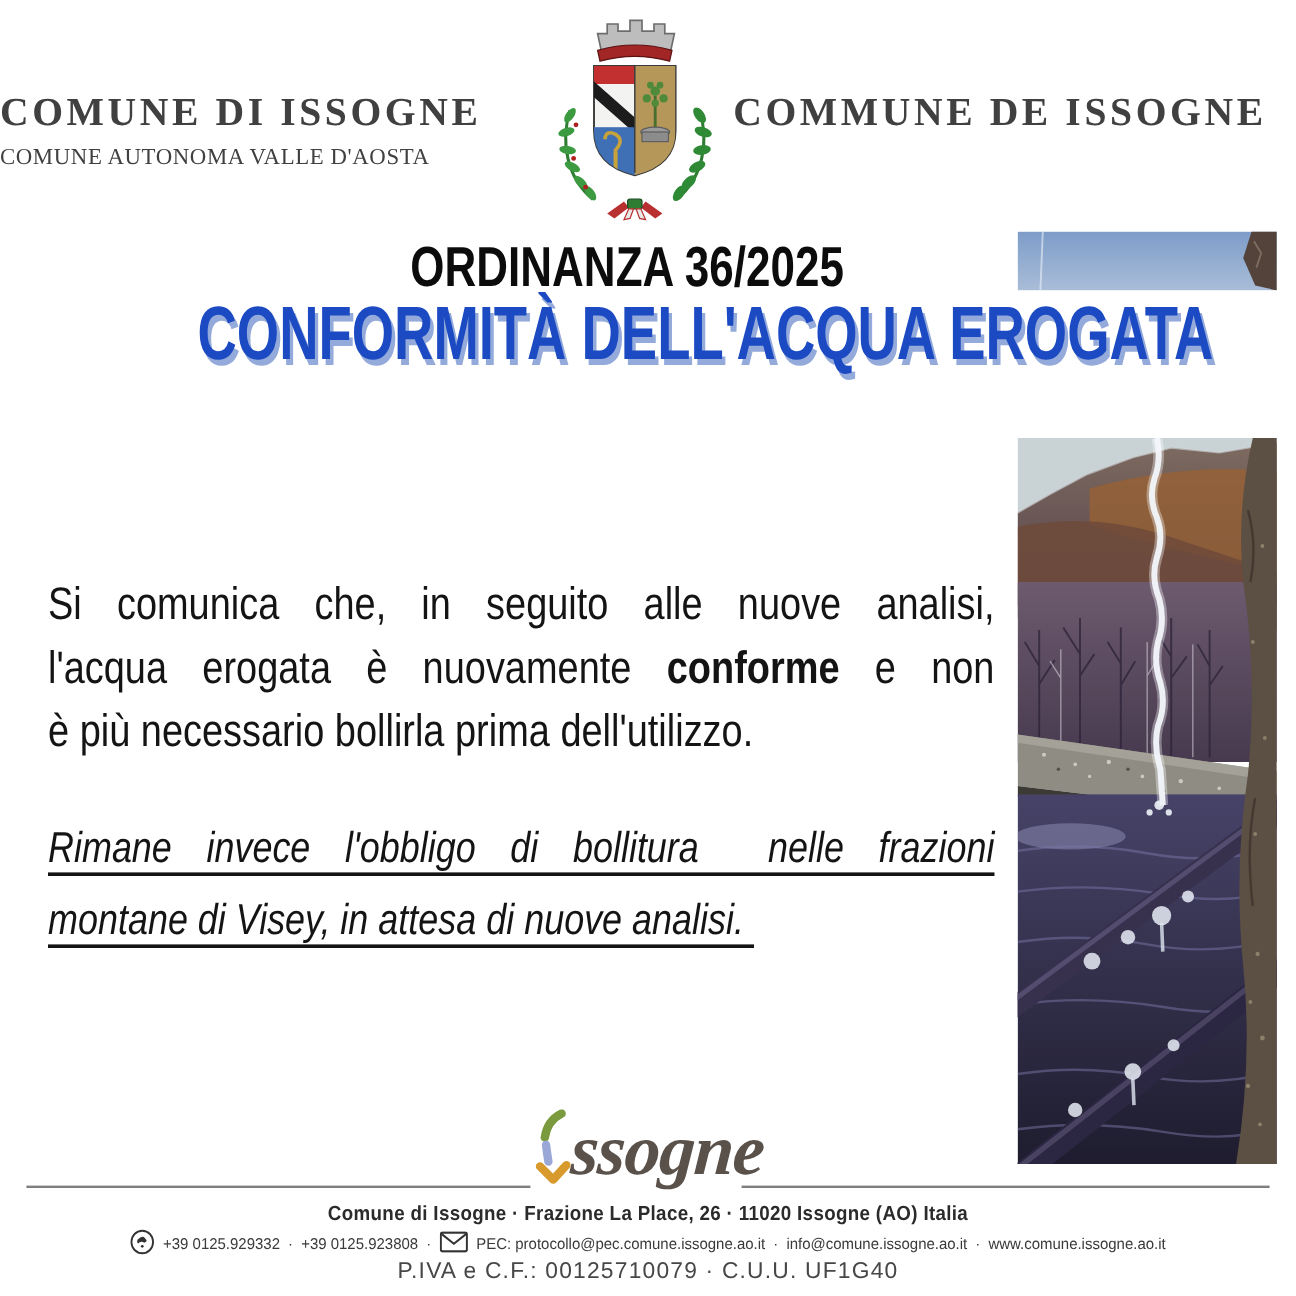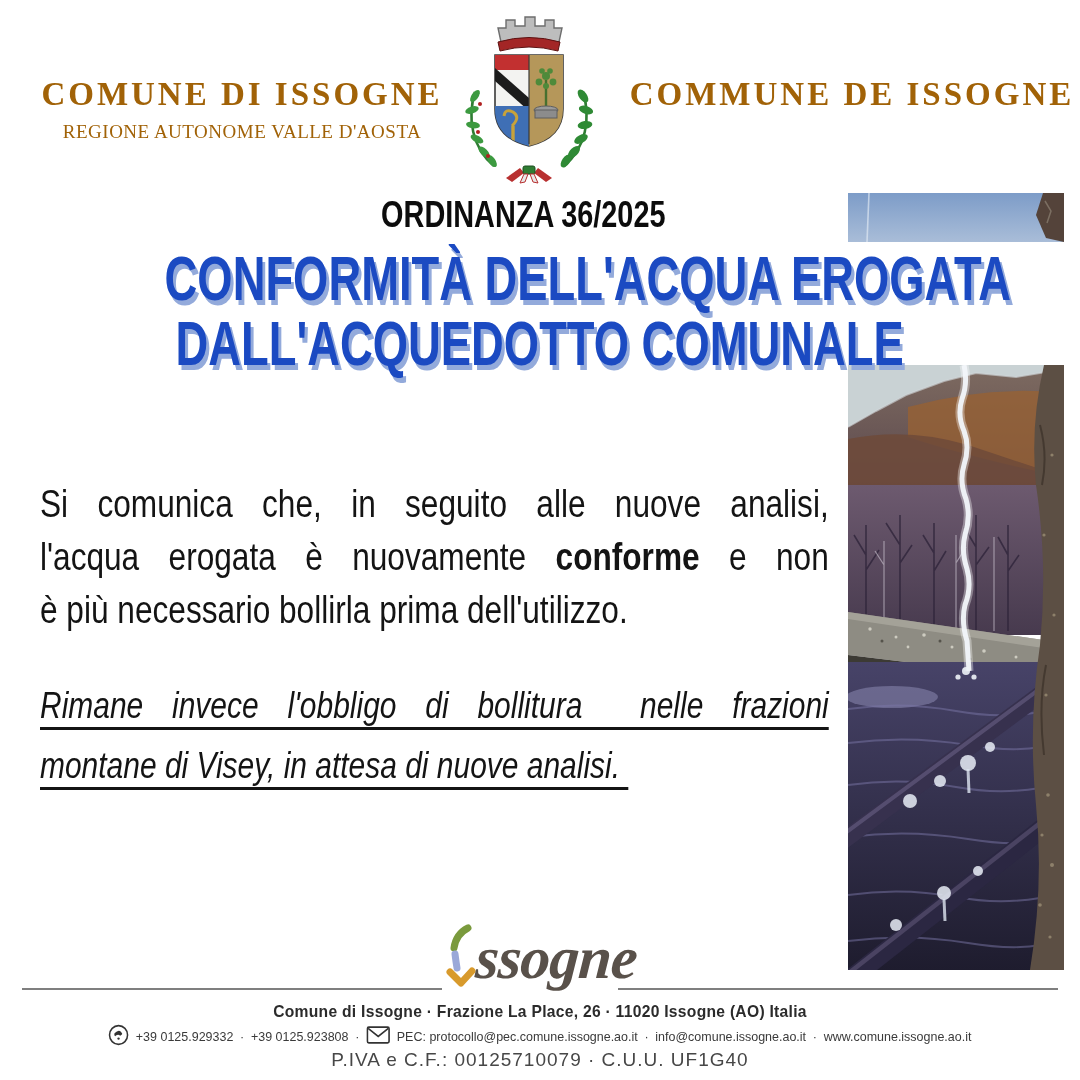--- a/index.html
+++ b/index.html
@@ -2,29 +2,29 @@
 <html lang="it" style="--title_blue: #1b4ac2; --title_shadow: #93aadb; --logo_brown: #59514a; --logo_green: #7a9a3d; --logo_blue: #9aa8d8; --logo_orange: #d89a2c; --footer_text: #3a3a3a;"><head>
 <meta charset="utf-8">
 <style>
   html,body{margin:0;padding:0;background:#e8e8e8;}
   .canvas{
     position:relative;width:1080px;height:1080px;margin:0 auto;
     background:#ffffff;overflow:hidden;
     font-family:"Liberation Sans",sans-serif;color:#141414;
   }
   
-  .hdr{position:absolute;text-align:center;font-family:"Liberation Serif",serif;color:#a16207;}
+  .hdr{position:absolute;text-align:left;font-family:"Liberation Serif",serif;color:#404040;}
   .hdr-left{left:0;top:76px;width:484px;}
   .hdr-right{left:611px;top:76px;width:482px;}
   .hdr-title{font-size:33px;letter-spacing:3px;font-weight:600;white-space:nowrap;}
   .hdr-sub{font-size:19px;letter-spacing:.5px;margin-top:8px;white-space:nowrap;}
   .crest{position:absolute;left:462px;top:8px;width:134px;height:180px;}
   
   .kicker{position:absolute;left:0;top:194px;width:1046px;text-align:center;
-    font-weight:bold;font-size:37px;color:#0c0c0c;}
+    font-weight:bold;font-size:47px;color:#0c0c0c;}
   .kicker .sq, .title-line .sq{display:inline-block;white-space:nowrap;transform-origin:center;}
   .kicker .sq{transform:scaleX(.78);}
   .title-line{position:absolute;left:0;width:1080px;text-align:center;
     font-weight:bold;font-size:63px;color:var(--title_blue,#1b4ac2);
     text-shadow:4px 5px 0 var(--title_shadow,#93aadb);}
   .title-1{top:242px;}
   .title-2{top:307px;}
   .title-line .sq{transform:scaleX(.72);}
   
   .para{position:absolute;left:40px;width:948px;transform:scaleX(.832);transform-origin:left top;}
@@ -58,21 +58,21 @@
   .foot-3{top:1049px;font-size:19px;letter-spacing:1px;color:#474747;}
   .ic{flex:0 0 auto;display:inline-block;}
 </style>
 </head>
 <body>
 
 <div class="canvas">
 
   <div class="hdr hdr-left">
     <div class="hdr-title">COMUNE DI ISSOGNE</div>
-    <div class="hdr-sub">REGIONE AUTONOME VALLE D'AOSTA</div>
+    <div class="hdr-sub">COMUNE AUTONOMA VALLE D'AOSTA</div>
   </div>
 
   <div class="crest">
     <svg viewBox="0 0 134 180" aria-hidden="true">
 
       <path d="M36 20 h8 v-8 h9 v6 h10 v-9 h10 v9 h10 v-6 h9 v8 h8 l-3 14 h-58 z" fill="#bdbdbd" stroke="#6d6d6d" stroke-width="1.4"></path>
       <path d="M36 34 q31 -9 62 0 l-2 9 q-29 -8 -58 0 z" fill="#a32626" stroke="#5c1212" stroke-width="1"></path>
 
       <path d="M33 47 h68 v54 q0 29 -34 37 q-34 -8 -34 -37 z" fill="#f3f3f1" stroke="#3a3a3a" stroke-width="1.6"></path>
       <g>
@@ -265,23 +265,20 @@
       <path d="M192 60 q8 30 2 60 M198 300 q-8 40 -2 90" stroke="#3a3128" stroke-width="2" fill="none" opacity=".7"></path>
     </svg>
   </div>
 
   <div class="kicker">
     <span class="sq">ORDINANZA 36/2025</span>
   </div>
   <div class="title-line title-1">
     <span class="sq">CONFORMITÀ DELL'ACQUA EROGATA</span>
   </div>
-  <div class="title-line title-2">
-    <span class="sq">DALL'ACQUEDOTTO COMUNALE</span>
-  </div>
 
   <div class="para p1">
     <span class="bline just">Si comunica che, in seguito alle nuove analisi,</span>
     <span class="bline just"><span>l'acqua erogata è nuovamente </span><span class="bold">conforme</span><span> e non</span></span>
     <span class="bline">è più necessario bollirla prima dell'utilizzo.</span>
   </div>
 
   <div class="para p2">
     <span class="bline just pre ul">Rimane invece l'obbligo di bollitura  nelle frazioni</span>
     <span class="bline pre ul">montane di Visey, in attesa di nuove analisi.&nbsp;</span>

